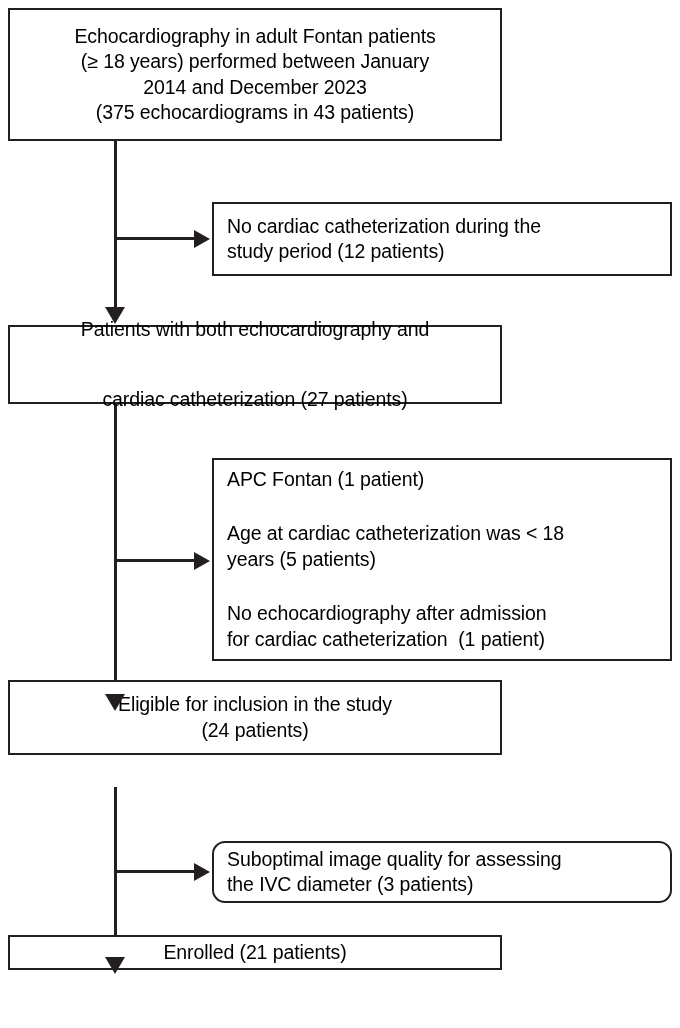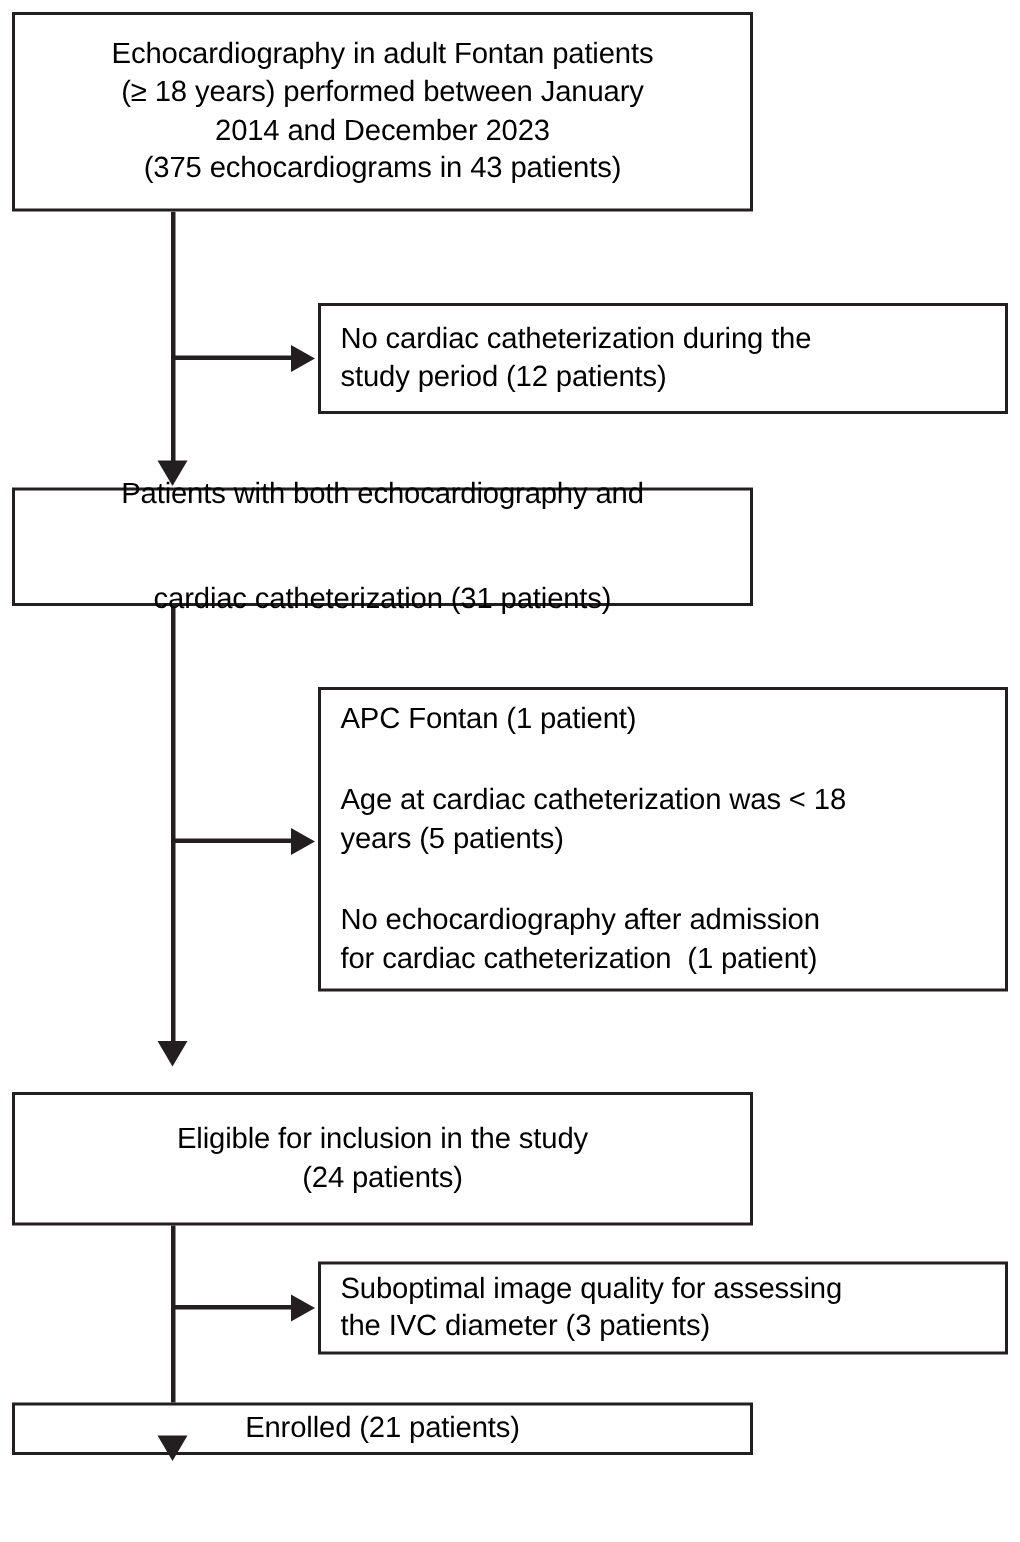--- a/index.html
+++ b/index.html
@@ -97,21 +97,21 @@
   <div class="hline" style="left:114px; top:237px; width:82px;"></div>
   <div class="arrow-right" style="left:194px; top:230px;"></div>
 
   <div class="node side" style="left:212px; top:202px; width:460px; height:74px;">
     <span class="line">No cardiac catheterization during the</span>
     <span class="line">study period (12 patients)</span>
   </div>
 
   <div class="node center" style="left:8px; top:325px; width:494px; height:79px;gap:45px;">
     <span class="line">Patients with both echocardiography and</span>
-    <span class="line">cardiac catheterization (31 patients)</span>
+    <span class="line">cardiac catheterization (27 patients)</span>
   </div>
 
   <div class="vline" style="left:114px; top:404px; height:294px;"></div>
   <div class="arrow-down" style="left:105px; top:694px;"></div>
 
   <div class="hline" style="left:114px; top:559px; width:82px;"></div>
   <div class="arrow-right" style="left:194px; top:552px;"></div>
 
   <div class="node side stacked" style="left:212px; top:458px; width:460px; height:203px;">
     <div class="para">
@@ -120,32 +120,32 @@
     <div class="para">
       <span class="line">Age at cardiac catheterization was &lt; 18</span>
       <span class="line">years (5 patients)</span>
     </div>
     <div class="para">
       <span class="line">No echocardiography after admission</span>
       <span class="line">for cardiac catheterization  (1 patient)</span>
     </div>
   </div>
 
-  <div class="node center" style="left:8px; top:728px; width:494px; height:89px;">
+  <div class="node center" style="left:8px; top:680px; width:494px; height:75px;">
     <span class="line">Eligible for inclusion in the study</span>
     <span class="line">(24 patients)</span>
   </div>
 
   <div class="vline" style="left:114px; top:787px; height:174px;"></div>
   <div class="arrow-down" style="left:105px; top:957px;"></div>
 
   <div class="hline" style="left:114px; top:870px; width:82px;"></div>
   <div class="arrow-right" style="left:194px; top:863px;"></div>
 
-  <div class="node side" style="left:212px; top:841px; width:460px; height:62px;">
+  <div class="node side" style="left:212px; top:841px; width:460px; height:62px;border-radius:13px;">
     <span class="line">Suboptimal image quality for assessing</span>
     <span class="line">the IVC diameter (3 patients)</span>
   </div>
 
   <div class="node center" style="left:8px; top:935px; width:494px; height:35px;">
     <span class="line">Enrolled (21 patients)</span>
   </div>
 
 </div>
 

